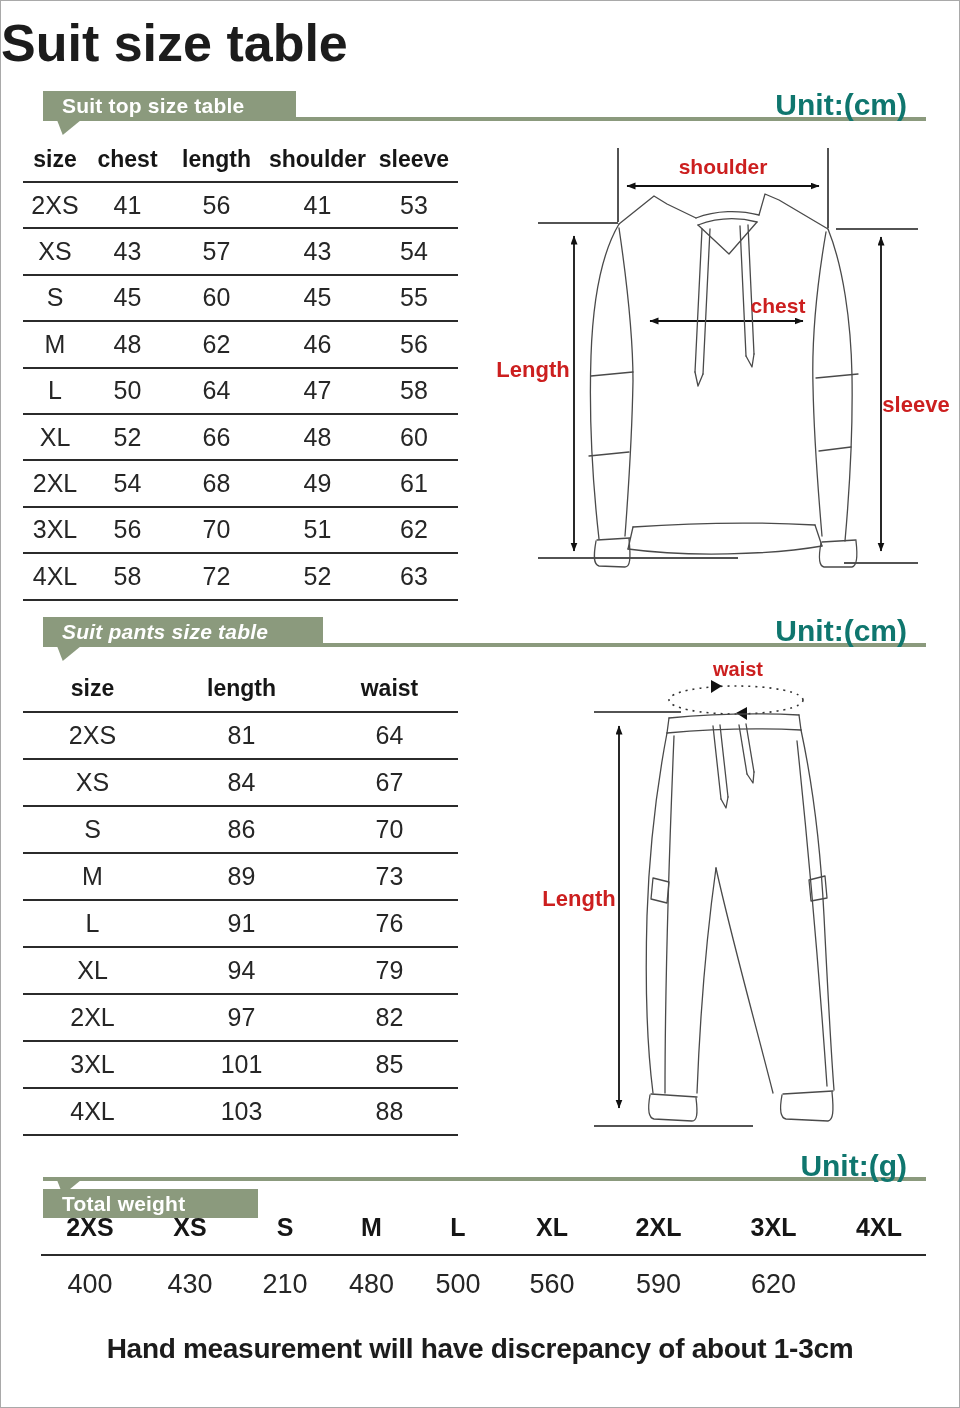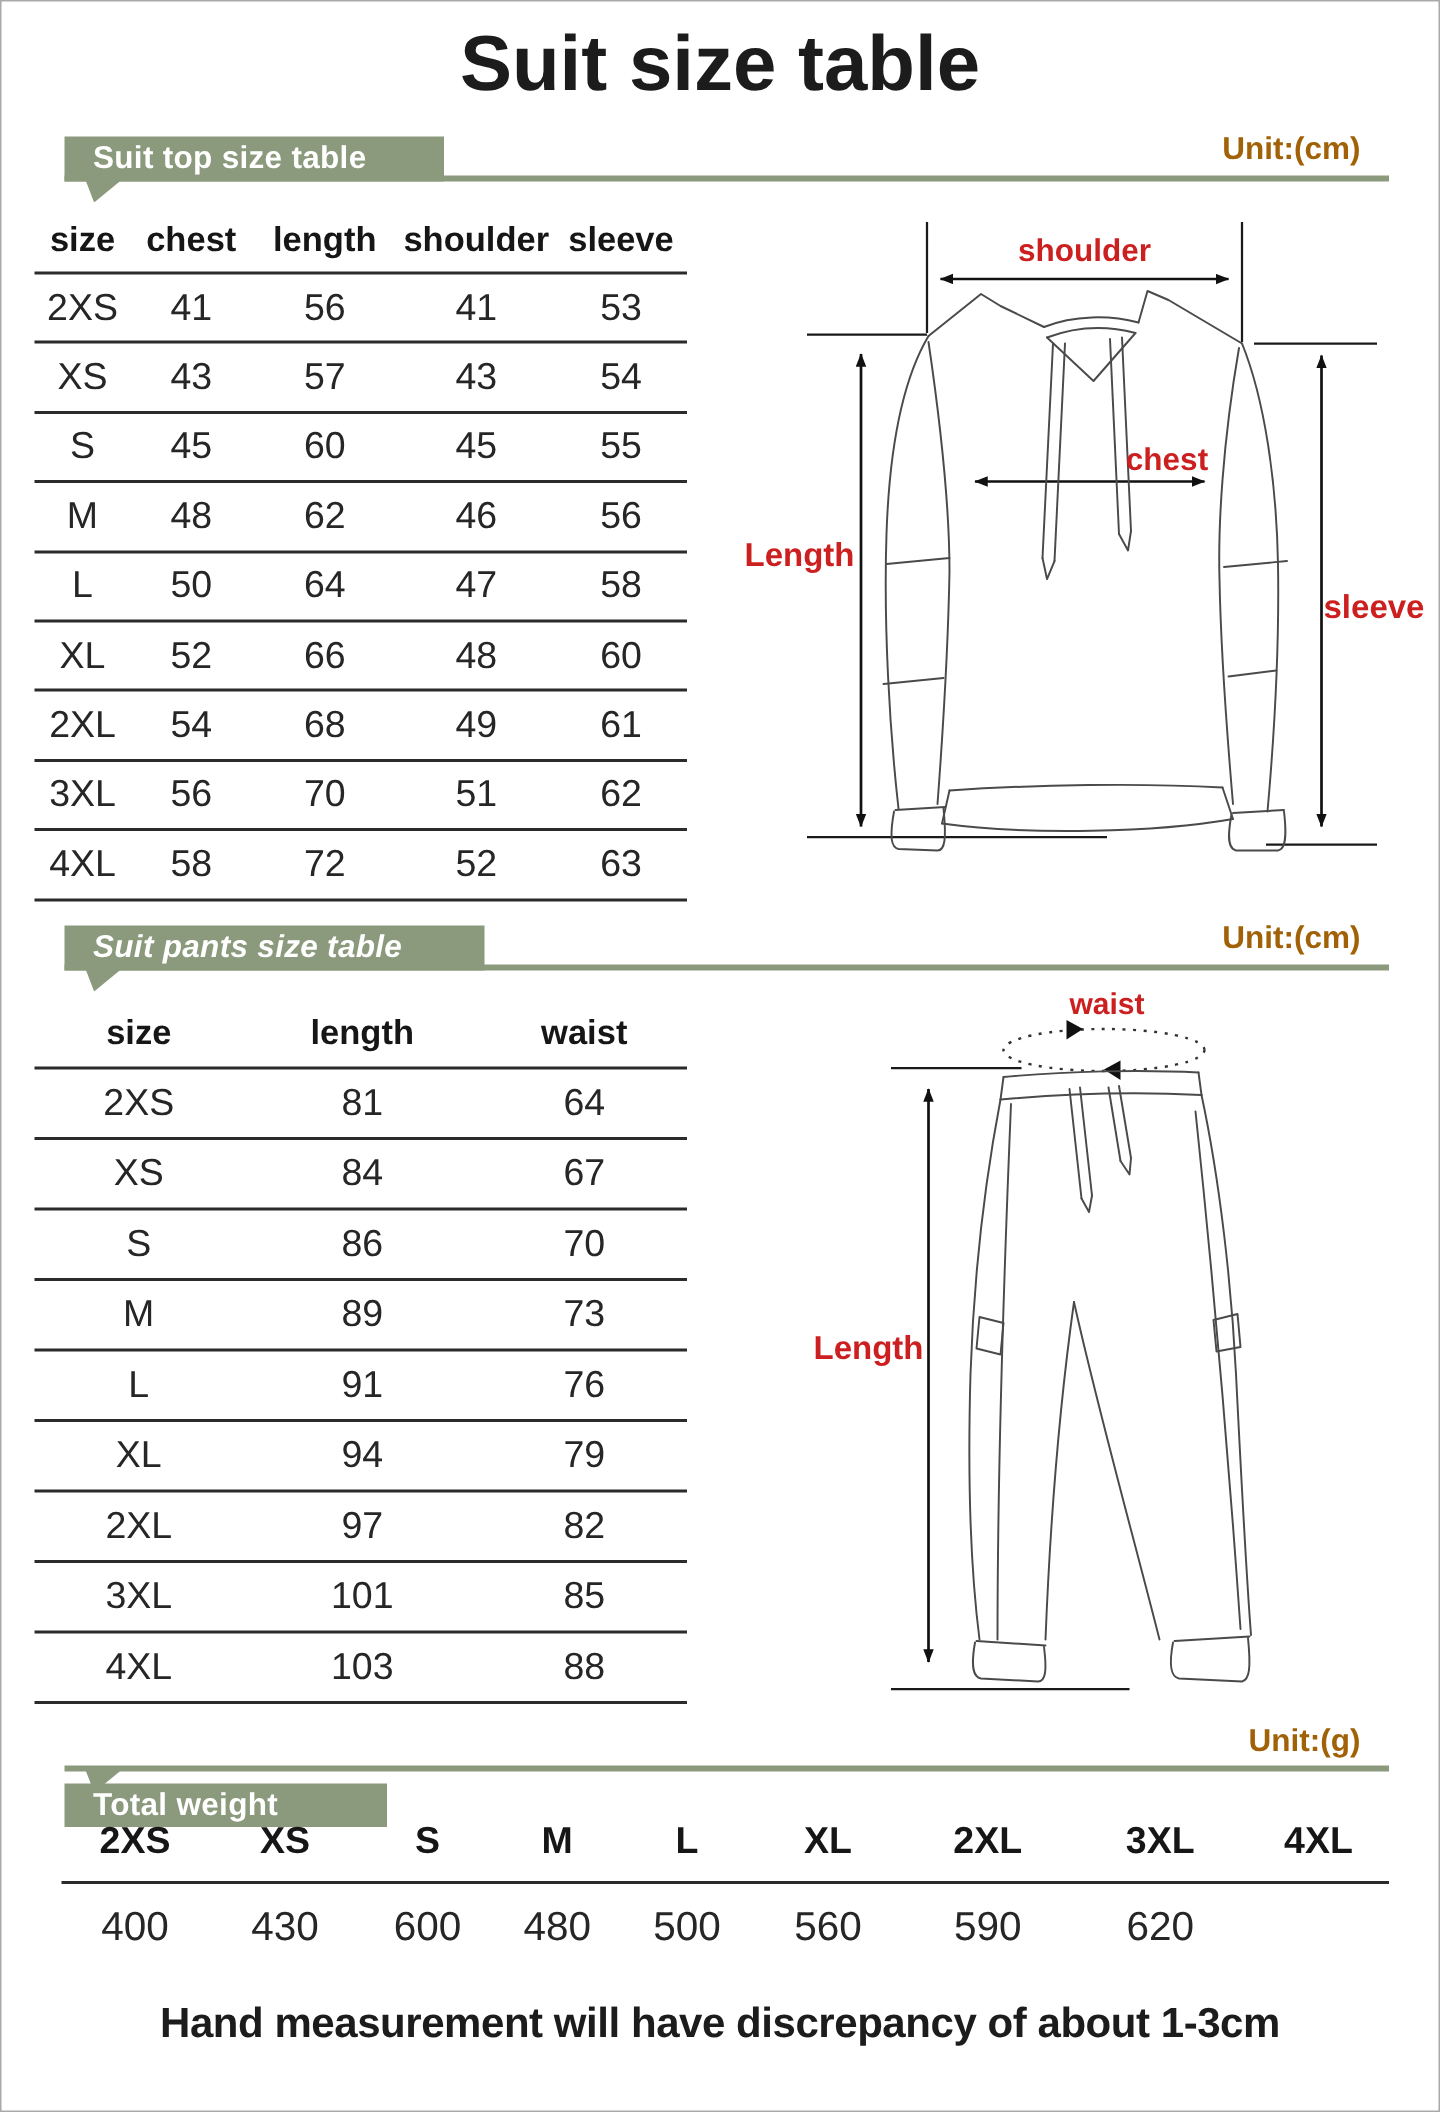--- a/index.html
+++ b/index.html
@@ -2,36 +2,36 @@
 <html style="--accent: #8b9a7d; --red: #cc1f1f;"><head>
 <meta charset="utf-8">
 <style>
   html,body{margin:0;padding:0;background:#e8e8e8;}
   .page{
     position:relative;width:960px;height:1408px;margin:0 auto;
     background:#ffffff;border:1px solid #a9a9a9;box-sizing:border-box;
     font-family:"Liberation Sans", sans-serif;color:#222;overflow:hidden;
   }
   .title{
-    position:absolute;left:0;top:12px;width:100%;text-align:center;
+    position:absolute;left:0;top:12px;width:100%;
     font-size:52px;font-weight:bold;color:#1c1c1c;letter-spacing:0px;
   }
   
   .banner{
     position:absolute;height:30px;background:var(--accent,#8b9a7d);
     color:#fff;font-weight:bold;font-size:21px;line-height:30px;
     padding-left:19px;box-sizing:border-box;letter-spacing:0.2px;
   }
   .banner-line{position:absolute;left:42px;width:883px;height:4px;background:var(--accent,#8b9a7d);}
   .banner-tail{
     position:absolute;width:24px;height:15px;background:var(--accent,#8b9a7d);
     clip-path:polygon(0 0,100% 0,24% 100%);
   }
   .unit{
-    position:absolute;right:52px;font-size:21px;font-weight:bold;color:#a16207;
+    position:absolute;right:52px;font-size:30px;font-weight:bold;color:#0f766e;
   }
   
   .table{position:absolute;left:22px;width:435px;}
   .tr{display:grid;grid-template-columns:var(--cols);height:var(--rh);
       border-bottom:2px solid #2b2b2b;}
   .tr.th-row{height:var(--hh);border-bottom:2px solid #2b2b2b;}
   .table .td{display:flex;align-items:center;justify-content:center;
       font-size:25px;color:#262626;}
   .table .th-row .td{font-weight:bold;font-size:23px;color:#161616;}
   #top-table{top:136px;--cols:64px 81px 97px 105px 88px;--rh:44.4px;--hh:44px;}
@@ -322,21 +322,21 @@
         <div class="td">M</div>
         <div class="td">L</div>
         <div class="td">XL</div>
         <div class="td">2XL</div>
         <div class="td">3XL</div>
         <div class="td">4XL</div>
       </div>
     <div class="values-row">
         <div class="td">400</div>
         <div class="td">430</div>
-        <div class="td">600</div>
+        <div class="td">210</div>
         <div class="td">480</div>
         <div class="td">500</div>
         <div class="td">560</div>
         <div class="td">590</div>
         <div class="td">620</div>
       </div>
   </div>
 
   <div class="note">Hand measurement will have discrepancy of about 1-3cm</div>
 

